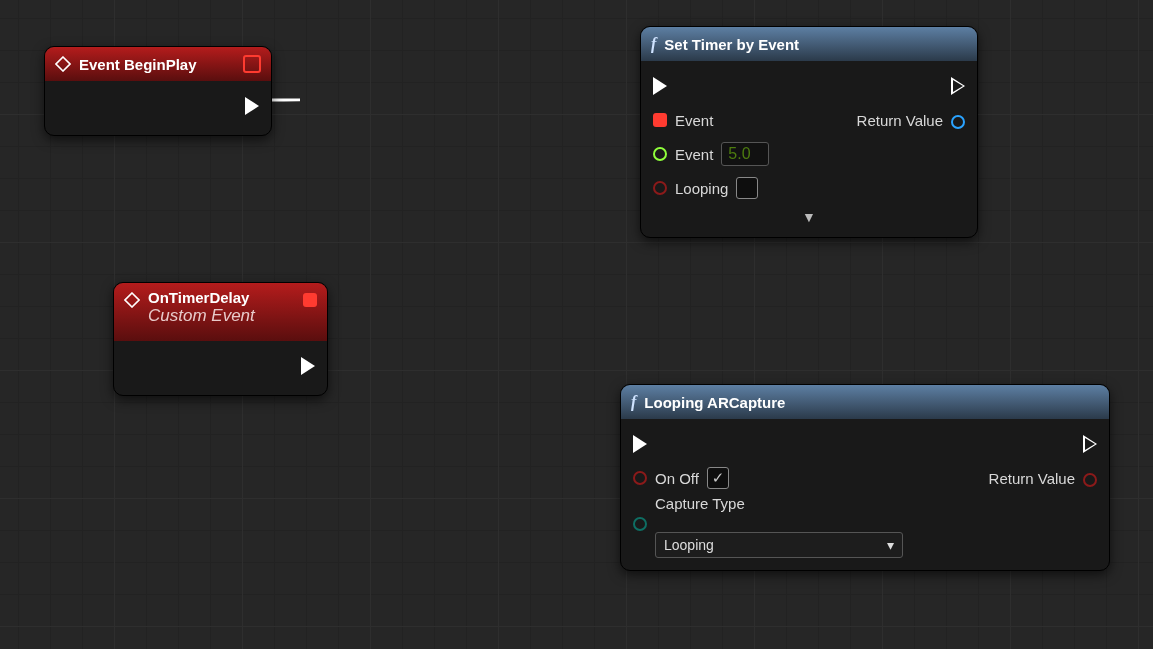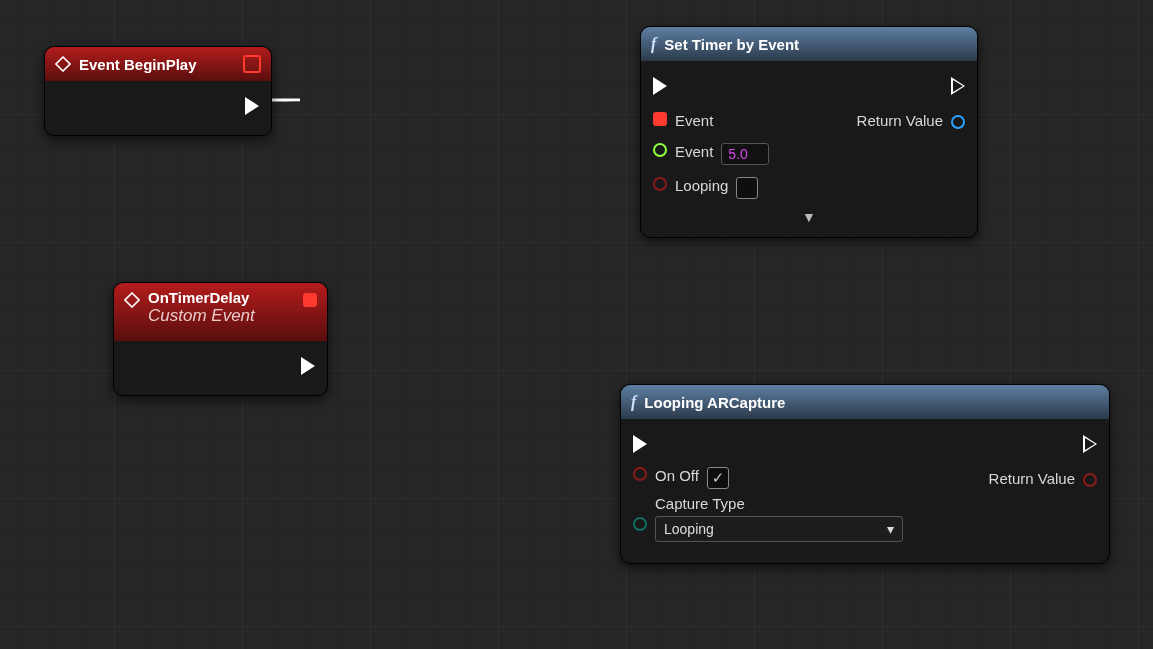--- a/index.html
+++ b/index.html
@@ -19,25 +19,25 @@
   .hdr{display:flex;align-items:center;gap:8px;height:34px;padding:0 10px;
     border-radius:9px 9px 0 0;font-size:15px;font-weight:600;color:#fff;}
   .hdr.red{background:linear-gradient(180deg,#b41c1c 0%,#5a0e0e 100%);}
   .hdr.redtall{height:52px;align-items:flex-start;padding-top:6px;}
   .hdr.blue{background:linear-gradient(180deg,#5d7fa3 0%,#2b3a4a 100%);}
   .hdr .sub{font-size:17px;font-weight:400;font-style:italic;color:#e8caca;}
   .hdr .stack{display:flex;flex-direction:column;line-height:1.15;}
   .hdr .spacer{flex:1;}
   .body{padding:8px 12px 12px;position:relative;}
   .row{display:flex;align-items:center;min-height:34px;gap:10px;}
-  .row .left{display:flex;align-items:flex-start;gap:8px;}
+  .row .left{display:flex;align-items:center;gap:8px;}
   .row .right{margin-left:auto;display:flex;align-items:flex-end;gap:8px;}
   .lbl{font-size:15px;}
   .input-box{background:#111;border:1px solid #555;border-radius:3px;
-    color:#d946ef;font-size:14px;padding:2px 6px;min-width:34px;text-align:left;}
+    color:#4d7c0f;font-size:16px;padding:2px 6px;min-width:34px;text-align:left;}
   .select{background:#1d1d1d;border:1px solid #555;border-radius:3px;
     color:#ddd;font-size:14px;padding:4px 8px;min-width:230px;display:flex;
     align-items:center;justify-content:space-between;}
   .chk{width:20px;height:20px;border:1px solid #888;border-radius:3px;
     background:#0e0e0e;display:flex;align-items:center;justify-content:center;
     color:#ccc;font-size:15px;}
   
   .exec{width:0;height:0;border-left:14px solid #fff;border-top:9px solid transparent;
     border-bottom:9px solid transparent;position:relative;}
   .exec.hollow{border-left-color:transparent;}
@@ -175,21 +175,21 @@
         <span class="chk">✓</span>
       </span>
       <span class="right">
         <span class="lbl">Return Value</span>
         <span class="pin hollow c-darkred"></span>
       </span>
     </div>
     <div class="row" style="align-items:flex-start;min-height:56px;">
       <span class="left" style="align-items:flex-start;">
         <span class="pin hollow c-teal" style="margin-top:22px"></span>
-        <span style="display:flex;flex-direction:column;gap:4px;">
+        <span style="display:flex;flex-direction:column;gap:20px;">
           <span class="lbl">Capture Type</span>
           <span class="select">
             <span>Looping</span>
             <span>▾</span>
           </span>
         </span>
       </span>
     </div>
   </div>
 </div>

